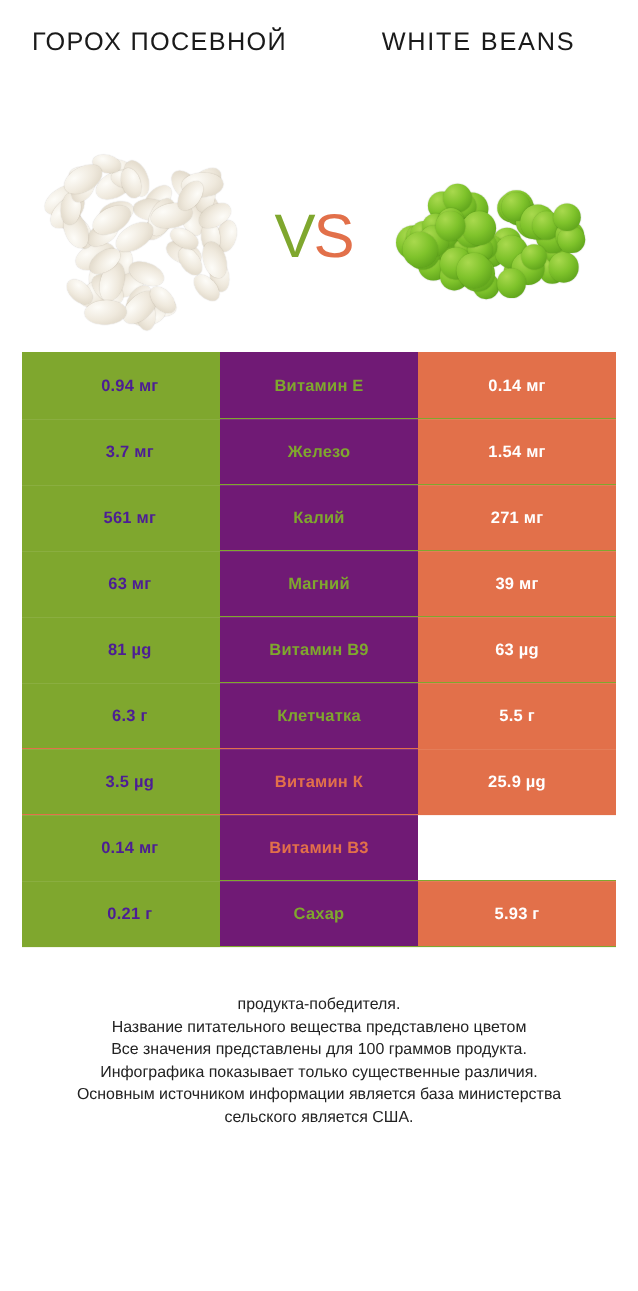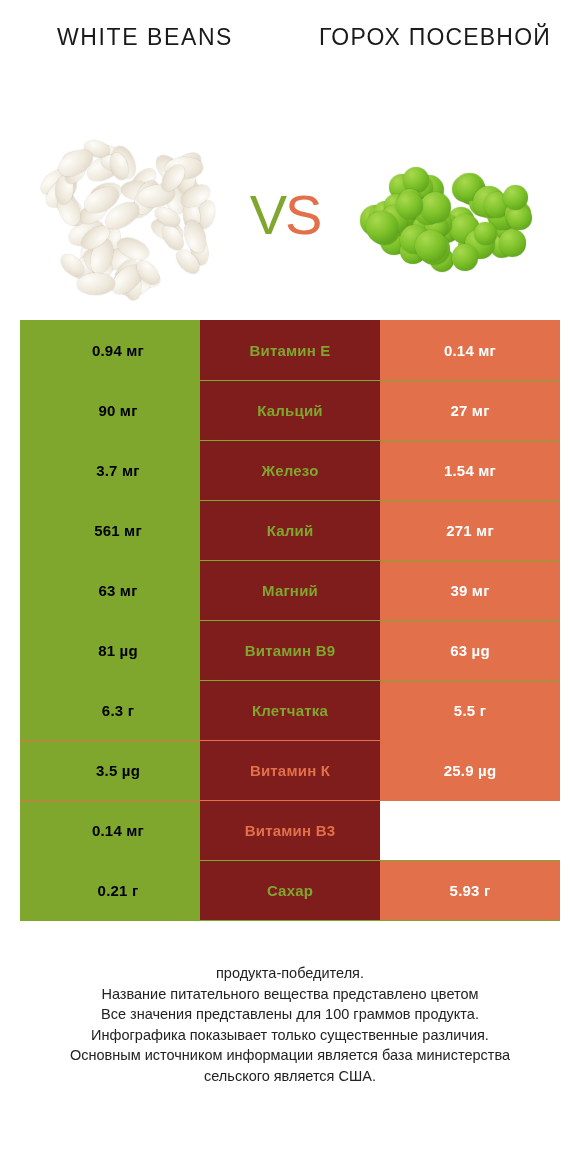--- a/index.html
+++ b/index.html
@@ -88,23 +88,23 @@
   .row:first-child { border-top: none; }
   .cell {
     width: 180px;
     display: flex;
     align-items: center;
     justify-content: center;
     font-size: 15px;
     font-weight: 700;
     letter-spacing: .2px;
   }
-  .cell.left  { background: #7FA72E; color: #000000; padding-left: 16px; }
+  .cell.left  { background: #7FA72E; color: #4c1d95; padding-left: 16px; }
   .cell.right { background: #E2704A; color: #ffffff; }
-  .cell.mid   { background: #7f1d1d; }
+  .cell.mid   { background: #701a75; }
 
   .row.win-left  { border-top-color: #7FA72E; }
   .row.win-right { border-top-color: #E2704A; }
   .row.win-left  .cell.mid { color: #7FA72E; }
   .row.win-right .cell.mid { color: #E2704A; }
 
   .table-bottom-rule { height: 1px; width: 540px; margin: 0 20px; }
 
   
   .footer {
@@ -115,22 +115,22 @@
     line-height: 1.42;
     color: #222222;
     font-weight: 400;
   }
   .footer p { margin: 0; }
 </style>
 </head>
 <body>
 
 <div class="titles">
+  <div class="title-col right">ГОРОХ ПОСЕВНОЙ</div>
   <div class="title-col left">WHITE BEANS</div>
-  <div class="title-col right">ГОРОХ ПОСЕВНОЙ</div>
 </div>
 
 <div class="hero">
 
   <div class="hero-img left">
     <div class="pile" id="bean-pile">
         <div class="bean" style="width: 29.4708px; height: 17.7354px; left: 178.949px; top: 86.1572px; transform: rotate(104.125deg);"></div>
         <div class="bean" style="width: 32.3926px; height: 19.1963px; left: 115.985px; top: 147.861px; transform: rotate(191.777deg);"></div>
         <div class="bean" style="width: 35.0609px; height: 20.5304px; left: 63.481px; top: 142.2px; transform: rotate(271.827deg);"></div>
         <div class="bean" style="width: 33.631px; height: 19.8155px; left: 32.7856px; top: 68.49px; transform: rotate(228.929deg);"></div>
@@ -256,25 +256,20 @@
 
 </div>
 
 <div class="table" id="comparison-table">
     <div class="row win-left">
       <div class="cell left">0.94 мг</div>
       <div class="cell mid">Витамин Е</div>
       <div class="cell right">0.14 мг</div>
     </div>
     <div class="row win-left">
-      <div class="cell left">90 мг</div>
-      <div class="cell mid">Кальций</div>
-      <div class="cell right">27 мг</div>
-    </div>
-    <div class="row win-left">
       <div class="cell left">3.7 мг</div>
       <div class="cell mid">Железо</div>
       <div class="cell right">1.54 мг</div>
     </div>
     <div class="row win-left">
       <div class="cell left">561 мг</div>
       <div class="cell mid">Калий</div>
       <div class="cell right">271 мг</div>
     </div>
     <div class="row win-left">

